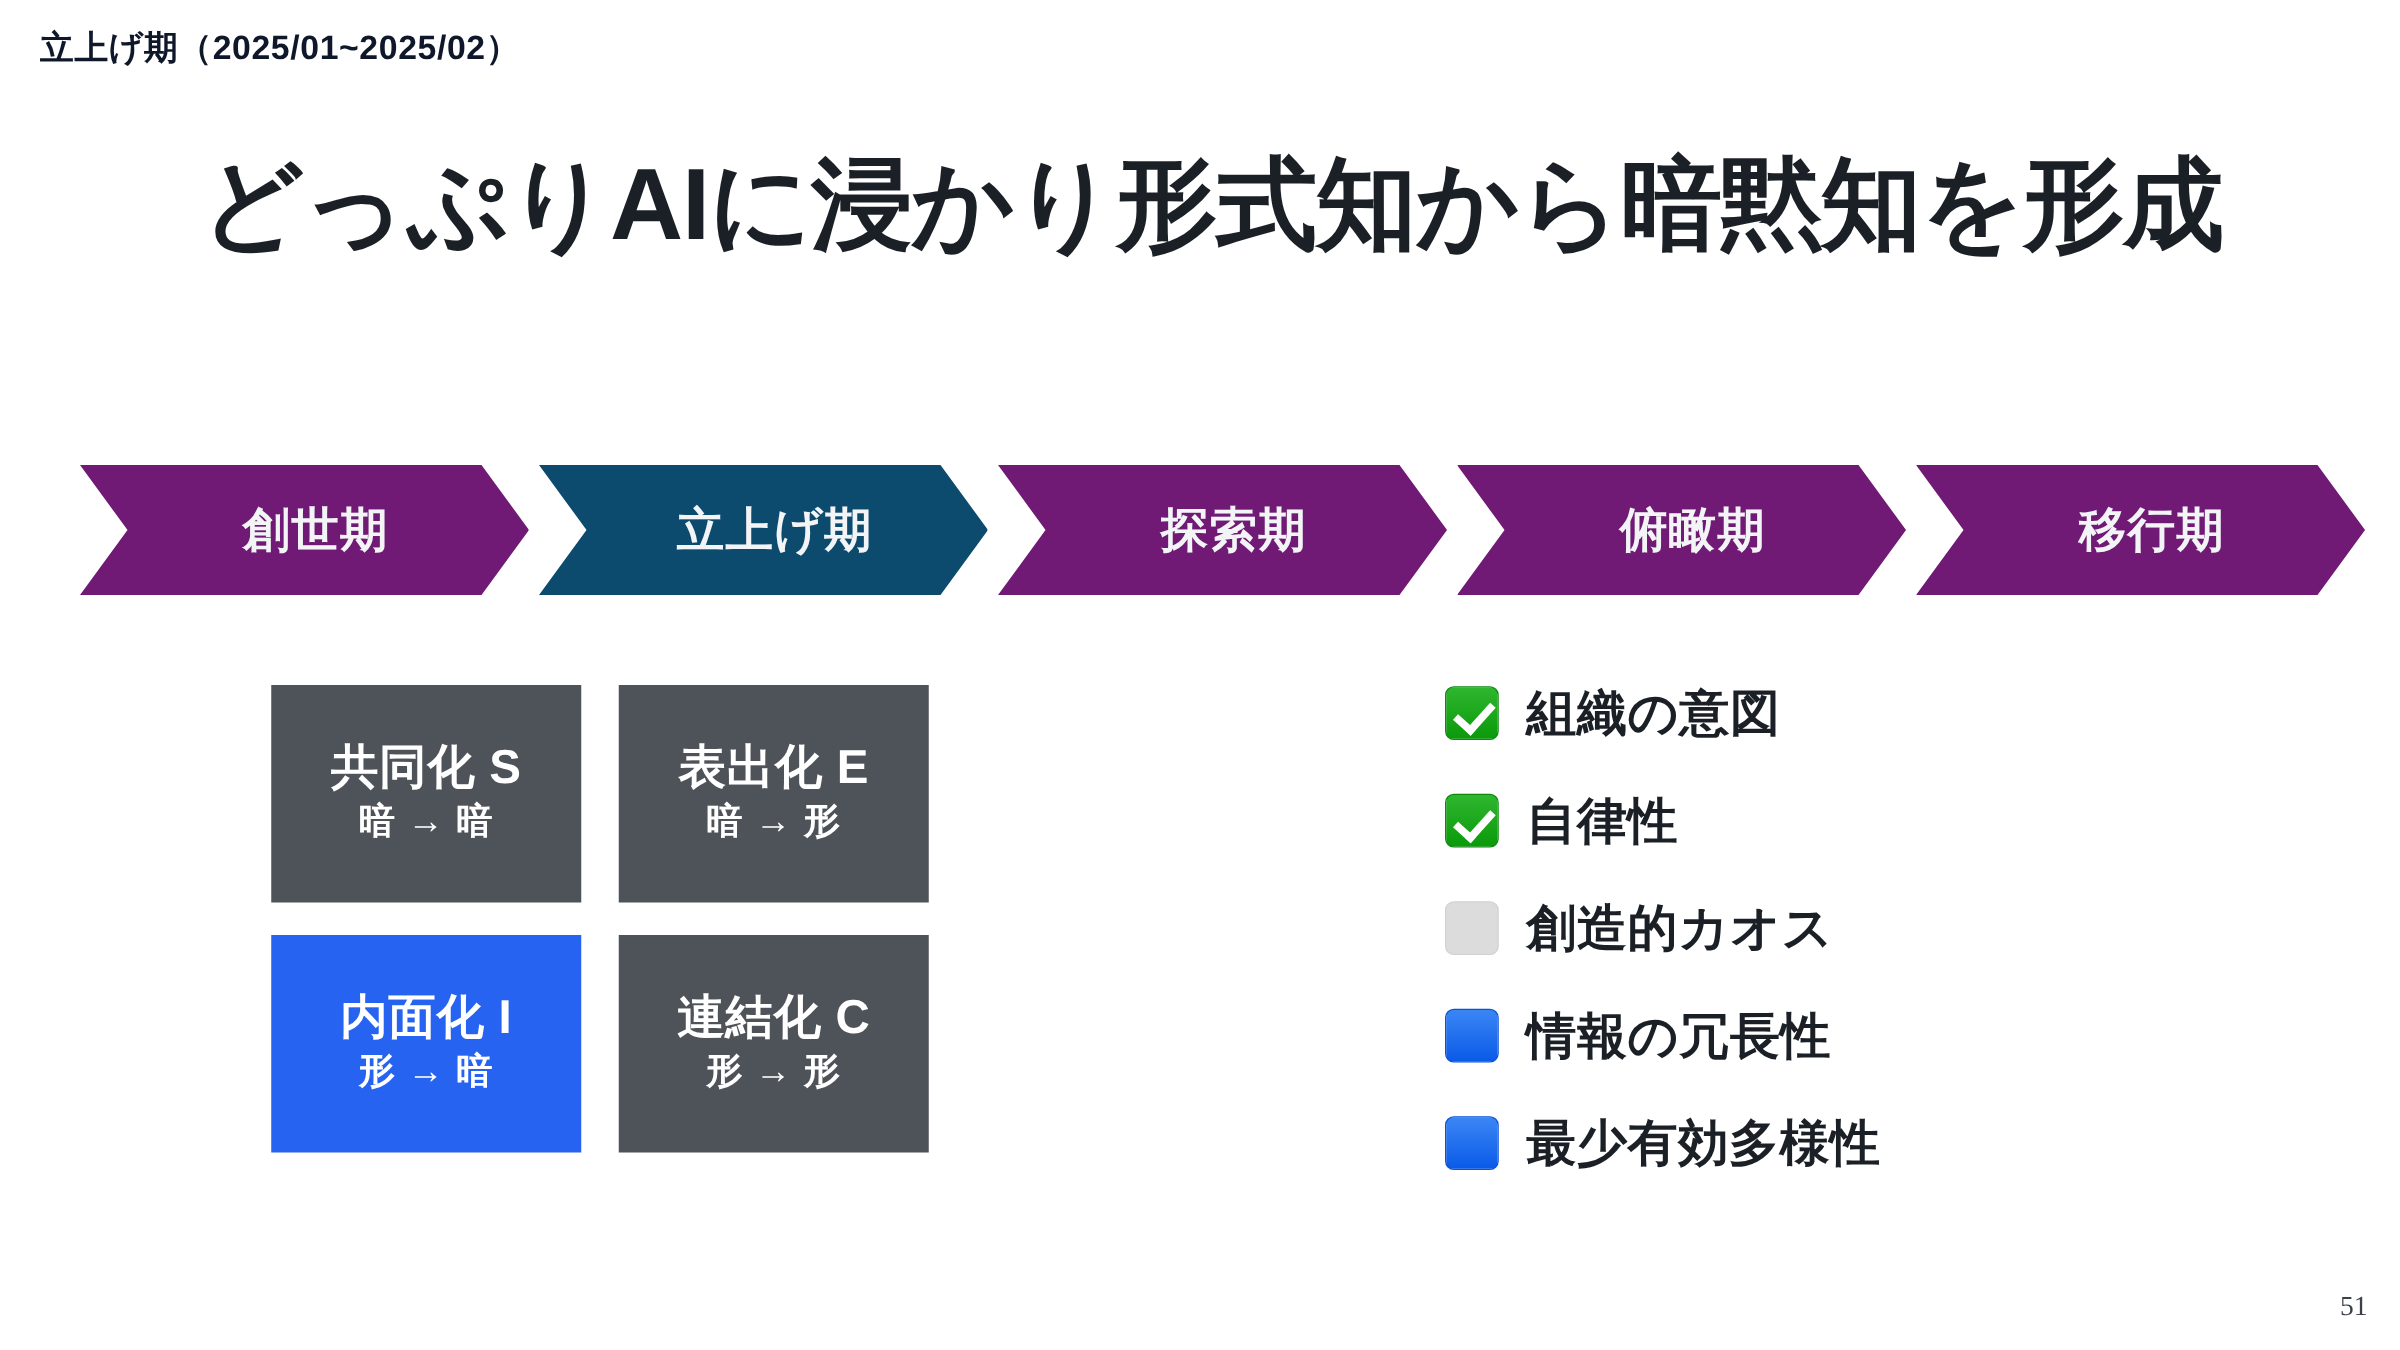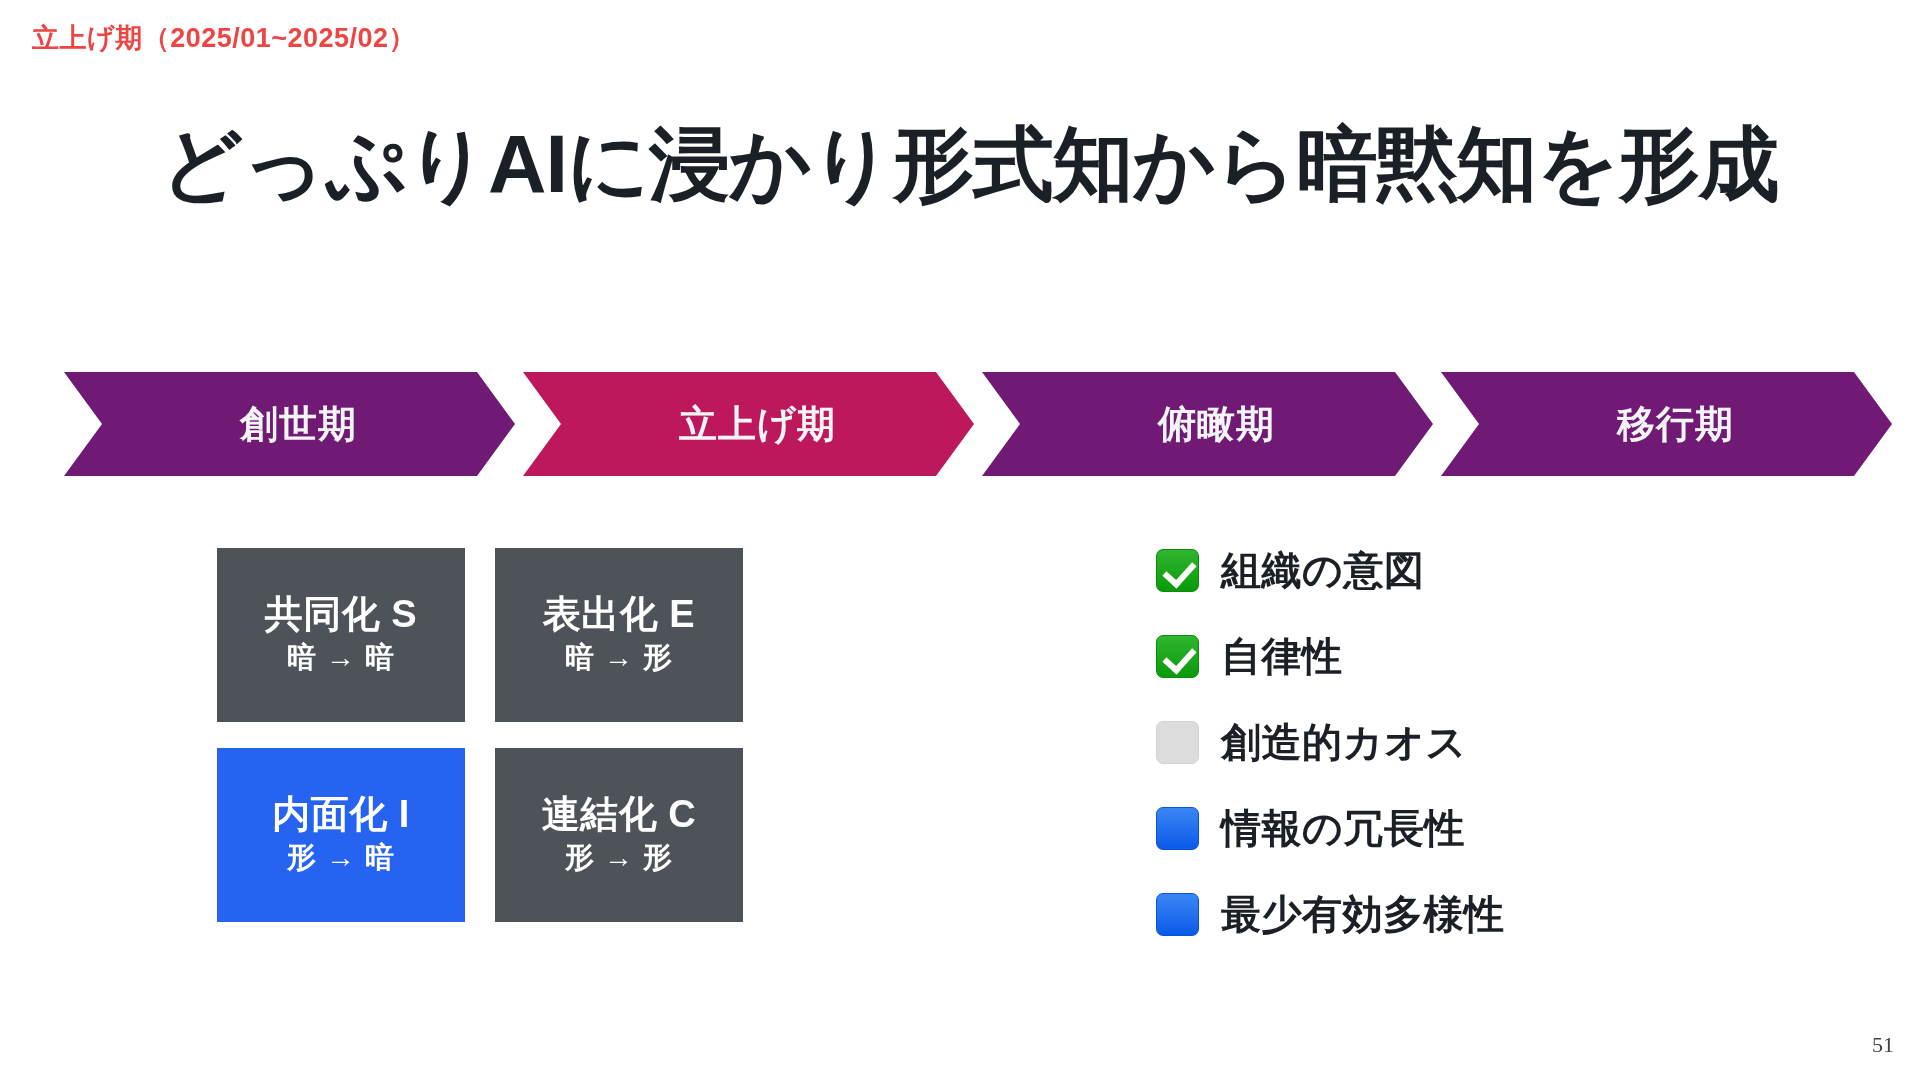--- a/index.html
+++ b/index.html
@@ -20,21 +20,21 @@
     overflow: hidden;
   }
 
   
   #kicker {
     position: absolute;
     left: 32px;
     top: 20px;
     font-size: 27px;
     font-weight: 700;
-    color: #ef4444;
+    color: #0f172a;
     letter-spacing: 0.5px;
     white-space: nowrap;
   }
 
   
   #title {
     position: absolute;
     left: 0;
     right: 0;
     top: 118px;
@@ -70,21 +70,21 @@
     margin-right: 8px;
   }
   .chev:first-child {
     -webkit-clip-path: polygon(0 0, calc(100% - 38px) 0, 100% 50%, calc(100% - 38px) 100%, 0 100%, 38px 50%);
     clip-path: polygon(0 0, calc(100% - 38px) 0, 100% 50%, calc(100% - 38px) 100%, 0 100%, 38px 50%);
   }
   .chev:last-child {
     margin-right: 0;
   }
   .chev.active {
-    background: #be185d;
+    background: #0c4a6e;
     font-family: Liberation Mono, monospace;
   }
   .chev-label {
     font-size: 38px;
     font-weight: 700;
     color: #f2f4f6;
     letter-spacing: 1px;
     white-space: nowrap;
     padding-left: 18px;
   }
@@ -203,20 +203,23 @@
   <div id="title">どっぷりAIに浸かり形式知から暗黙知を形成</div>
 
   <div id="phases">
       <div class="chev">
         <span class="chev-label">創世期</span>
       </div>
       <div class="chev active">
         <span class="chev-label">立上げ期</span>
       </div>
       <div class="chev">
+        <span class="chev-label">探索期</span>
+      </div>
+      <div class="chev">
         <span class="chev-label">俯瞰期</span>
       </div>
       <div class="chev">
         <span class="chev-label">移行期</span>
       </div>
     </div>
 
   <div id="seci">
       <div class="seci-row">
         <div class="seci-box">

